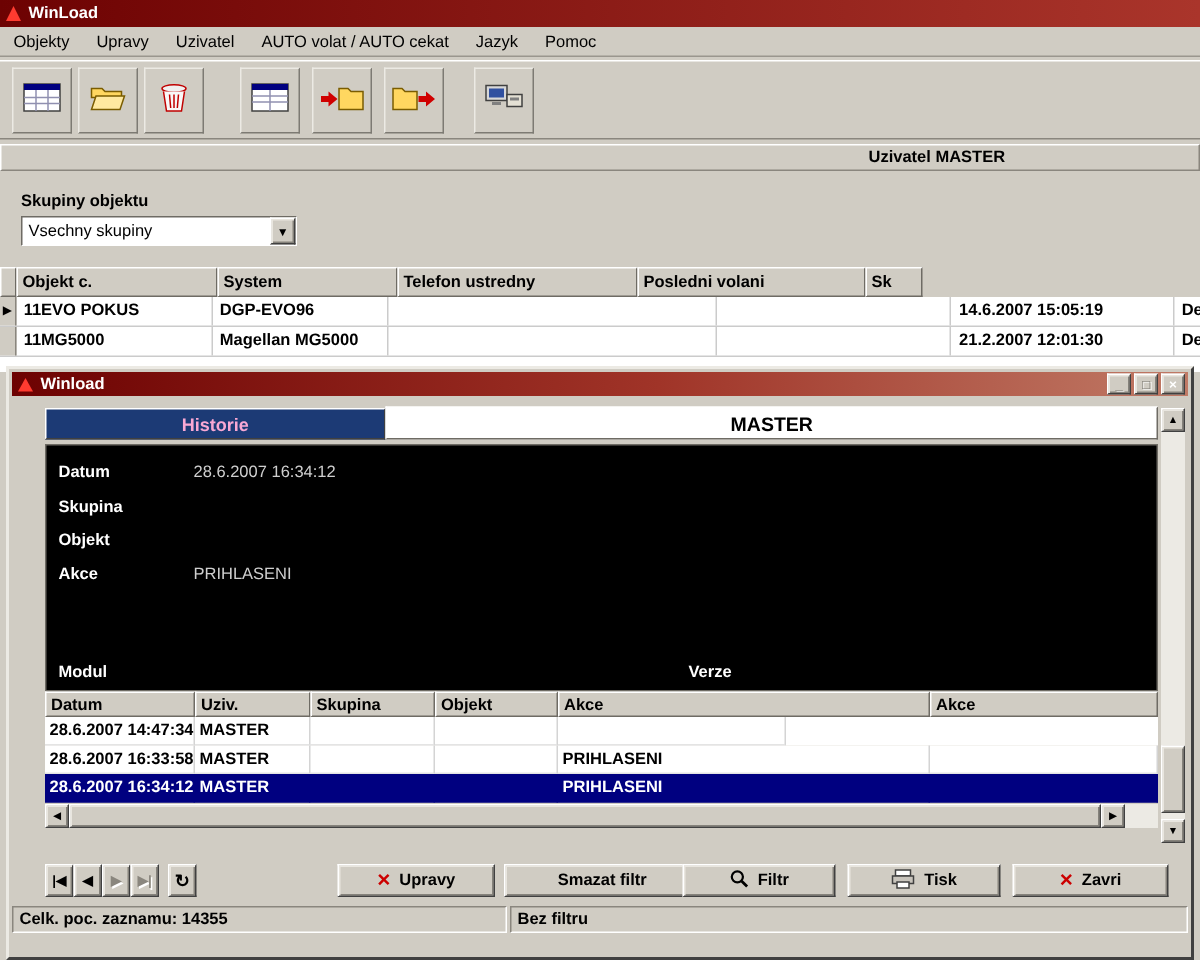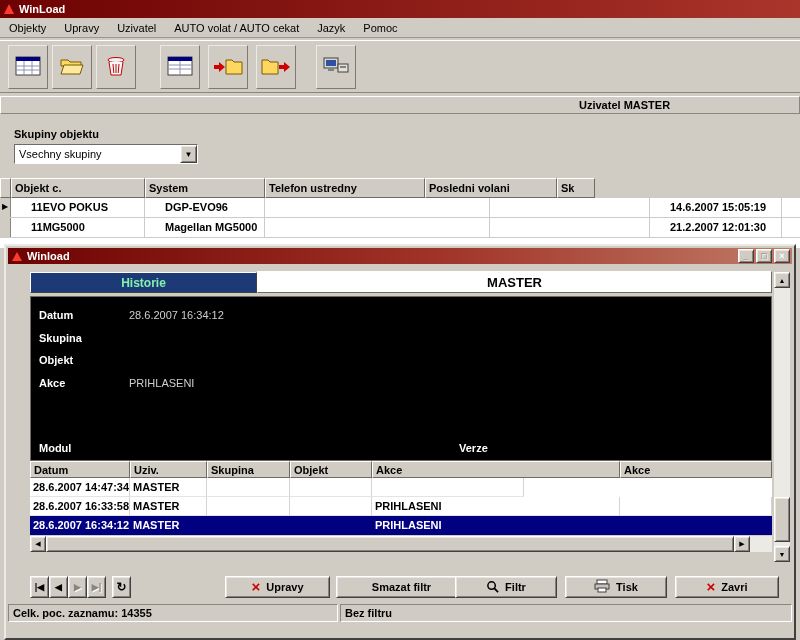--- a/index.html
+++ b/index.html
@@ -35,39 +35,39 @@
     display:flex; align-items:stretch; }
   .combo-text { flex:1; padding:3px 4px; }
   .combo-btn { width:17px; font-size:8px; }
 
   
   .otable { position:absolute; left:0; top:178px; width:820px; }
   .orow-h { display:flex; height:20px; }
   .oh { background:#d0ccc3; border:1px solid; border-color:#ffffff #6e6b64 #6e6b64 #ffffff;
         font-weight:bold; padding:3px 3px 0 3px; overflow:hidden; white-space:nowrap; }
   .orow { display:flex; height:20px; background:#fff; border-bottom:1px solid #cbcbcb; }
-  .oc { padding:3px 3px 0 20px; border-right:1px solid #cbcbcb; font-weight:bold;
+  .oc { padding:3px 3px 0 5px; border-right:1px solid #cbcbcb; font-weight:bold;
         overflow:hidden; white-space:nowrap; }
   .ind { width:11px; background:#d0ccc3; border-right:1px solid #8a867e; font-size:8px;
          padding-top:4px; text-align:center; }
-  .c1{width:134px} .c2{width:120px} .c3{width:225px} .c4{width:160px} .c5{width:132px} .c6{width:38px}
+  .c1{width:134px} .c2{width:120px} .c3{width:225px} .c4{width:160px} .c5{width:152px} .c6{width:38px}
   .otable-fill { position:absolute; left:0; top:238px; width:800px; height:10px; background:#fff; }
 
   
   .dialog { position:absolute; left:4px; top:244px; width:792px; height:396px;
     background:#d0ccc3; border:2px solid; border-color:#eceae4 #404040 #404040 #eceae4; }
   .dlg-titlebar { position:absolute; left:2px; top:2px; width:784px; height:16px;
     background:linear-gradient(90deg,#6d0202 0%,#a03428 55%,#c07a66 100%);
     color:#fff; font-weight:bold; display:flex; align-items:center; }
   .dlg-wbtns { position:absolute; right:2px; top:1px; display:flex; gap:2px; }
   .wbtn { width:16px; height:14px; font-size:9px; font-weight:bold; line-height:12px; }
   .wbtn.dim { color:#7d7a73; text-shadow:1px 1px 0 #fff; }
 
   .tab-historie { position:absolute; left:24px; top:26px; width:227px; height:21px;
-    background:#1c3a75; color:#86efac; font-weight:bold; font-size:12px;
+    background:#1c3a75; color:#f9a8d4; font-weight:bold; font-size:12px;
     border:1px solid; border-color:#ffffff #404040 #404040 #ffffff;
     display:flex; align-items:center; justify-content:center; }
   .master-panel { position:absolute; left:251px; top:25px; width:515px; height:22px;
     background:#ffffff; font-weight:bold; font-size:13px;
     border:1px solid; border-color:#ffffff #6e6b64 #6e6b64 #ffffff;
     display:flex; align-items:center; justify-content:center; }
 
   .detail-panel { position:absolute; left:24px; top:50px; width:742px; height:165px;
     background:#000; border:1px solid #6e6b64; color:#fff; }
   .dfield { position:absolute; left:8px; font-weight:bold; }

